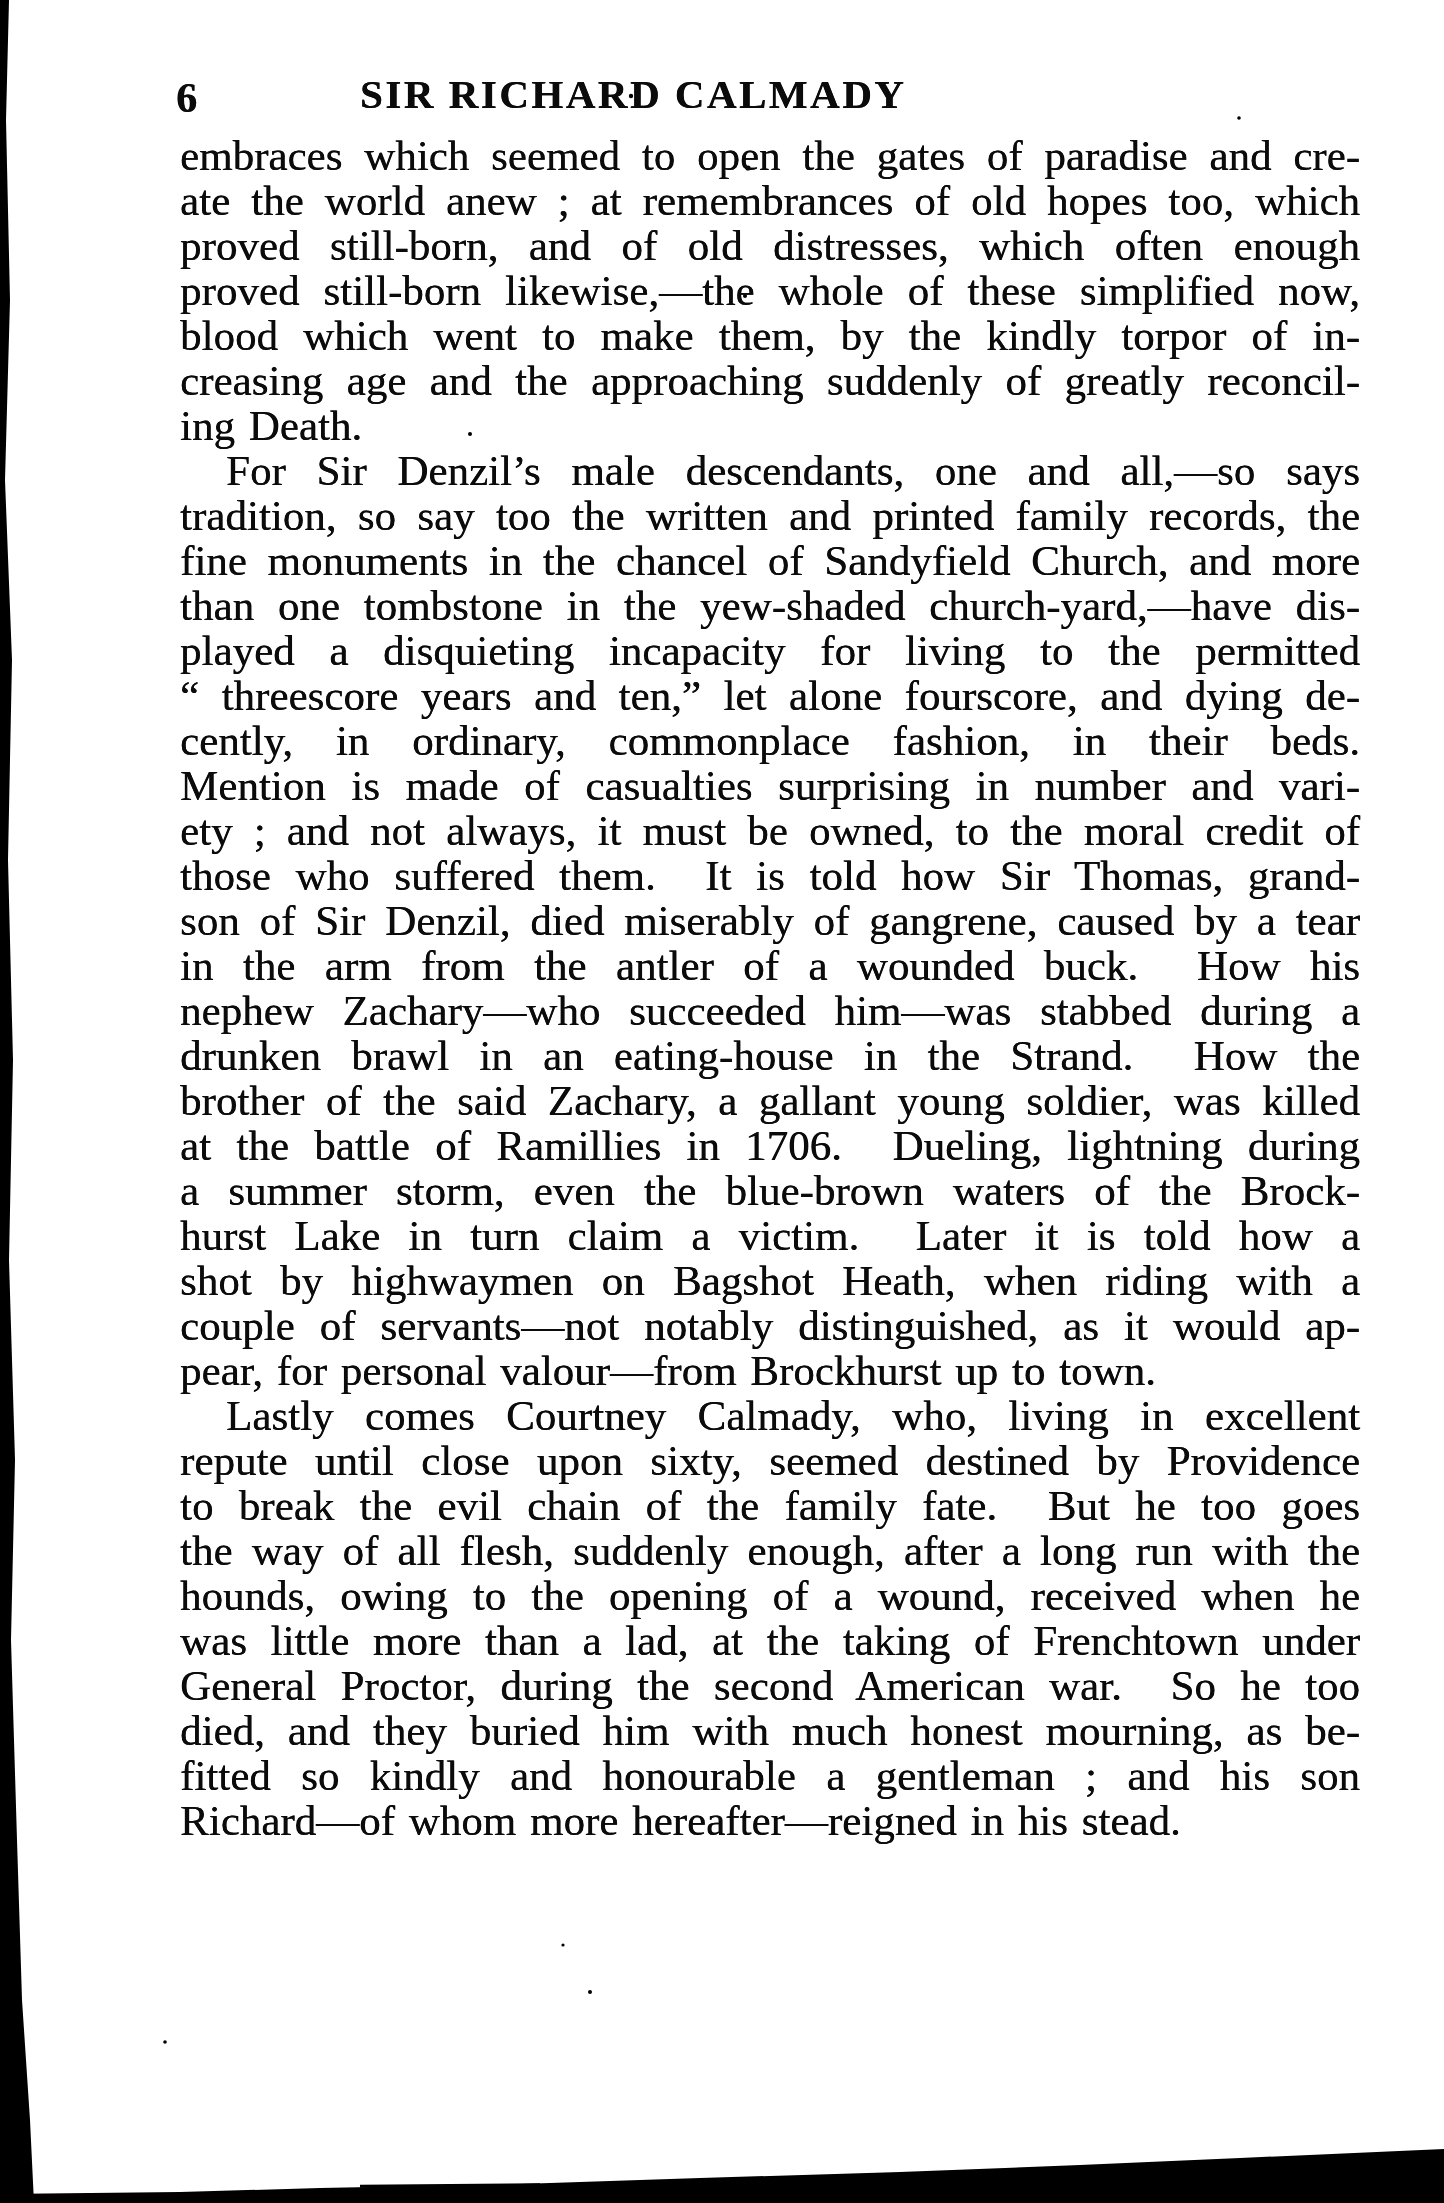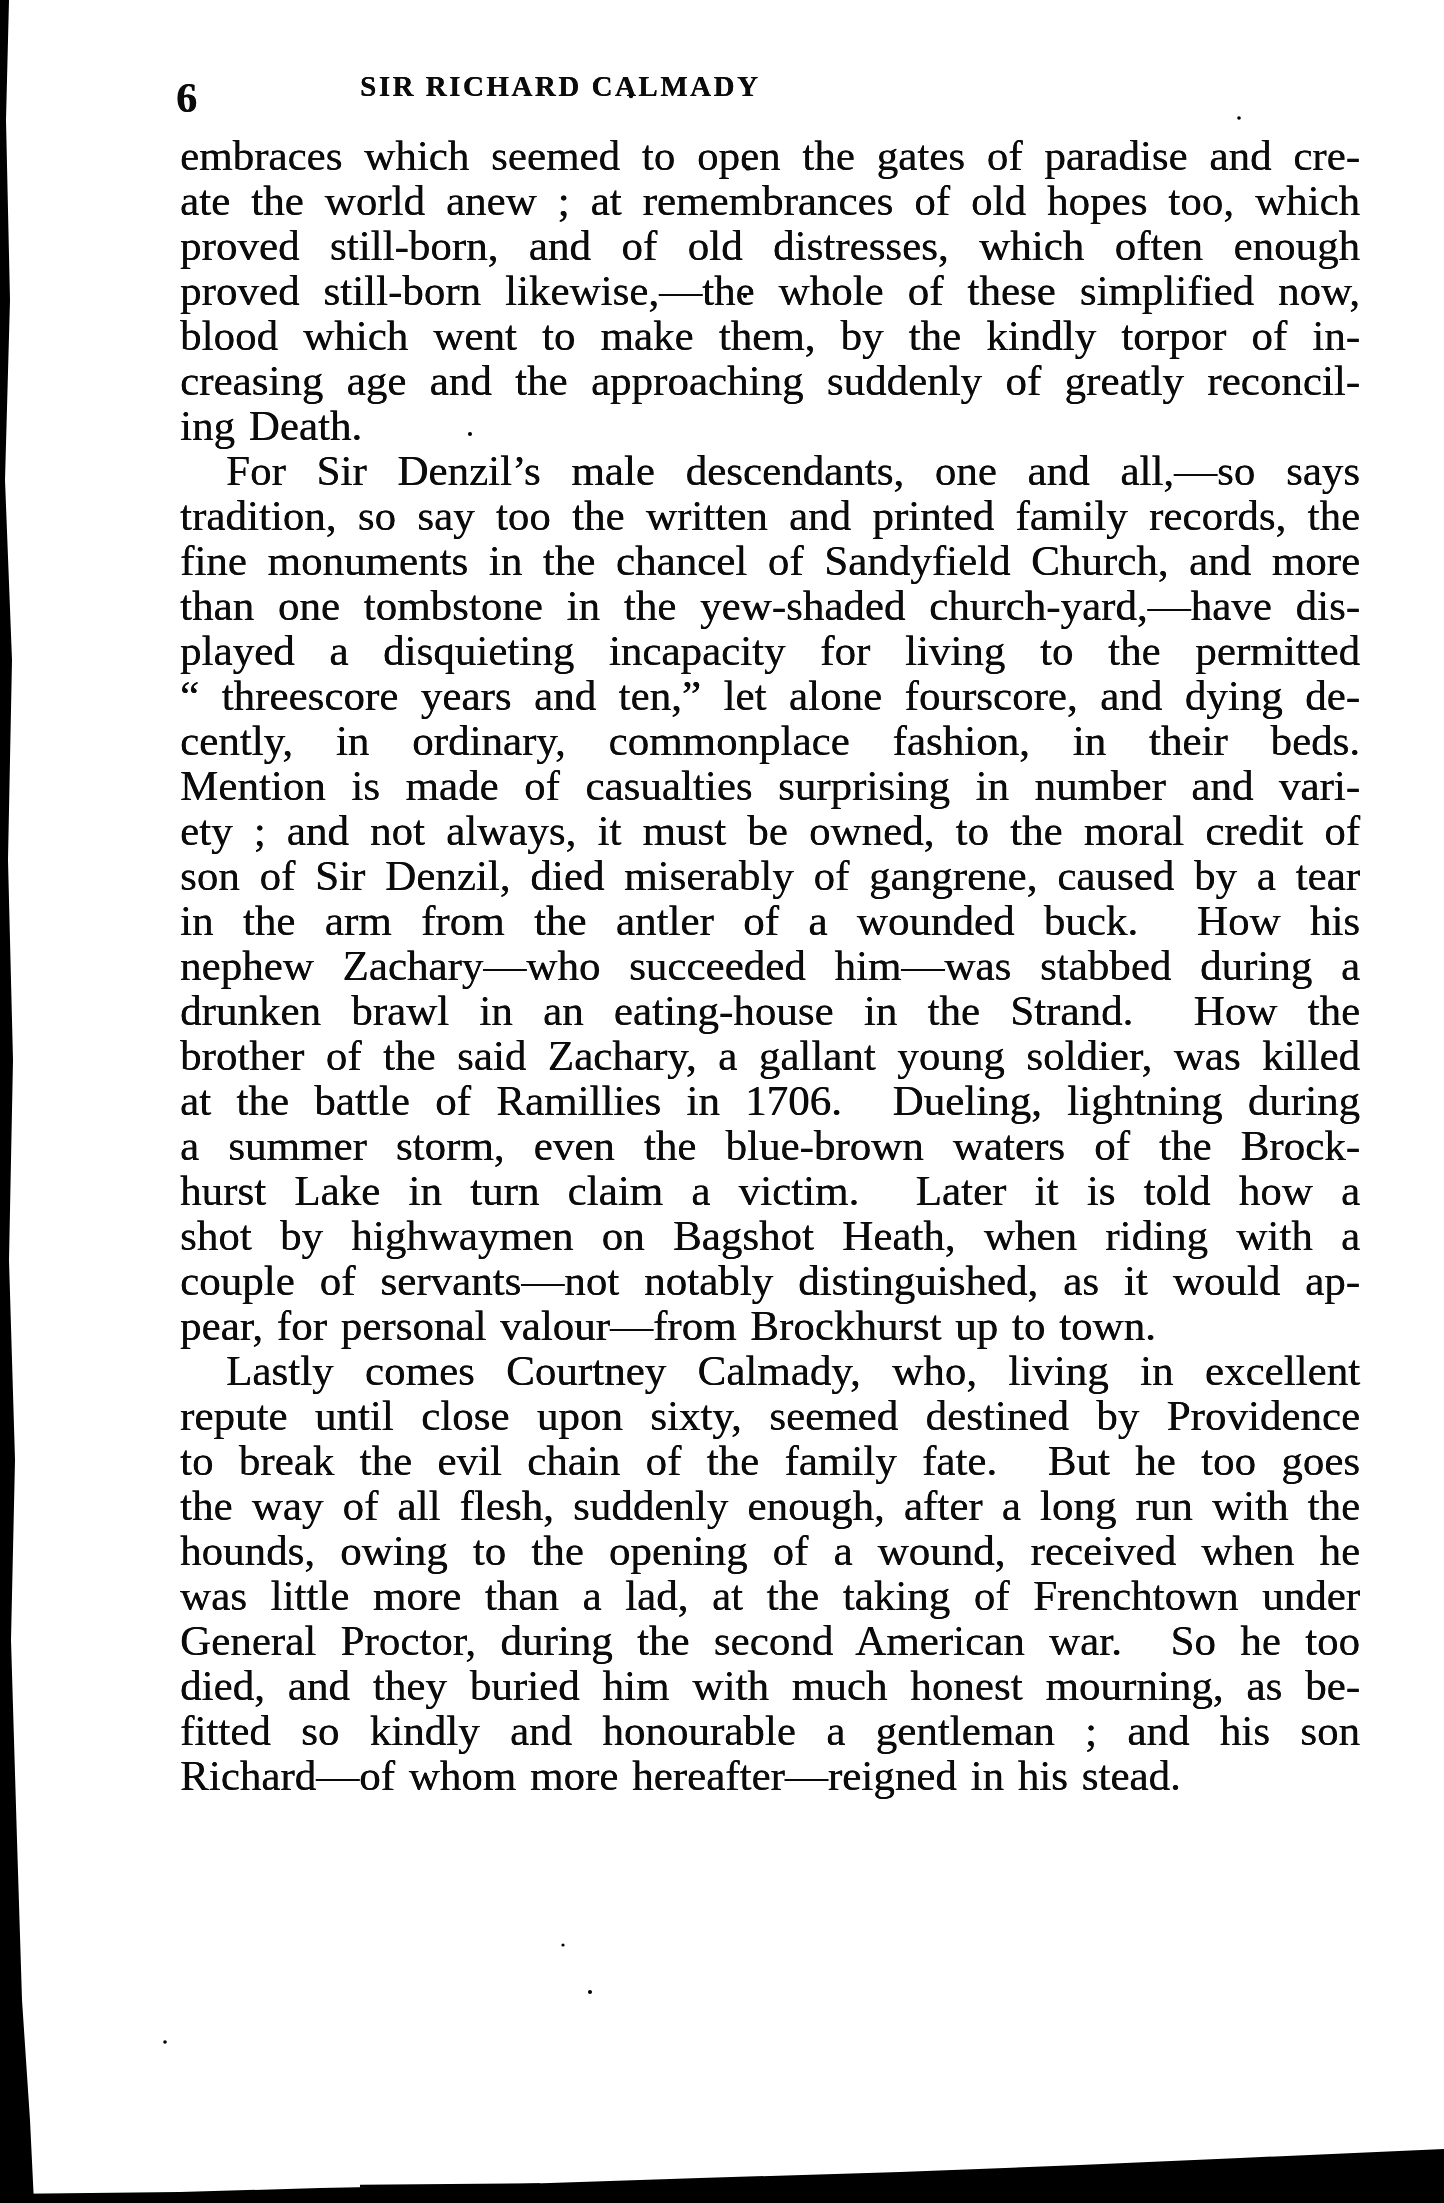--- a/index.html
+++ b/index.html
@@ -31,21 +31,21 @@
     top: 8px;
     font-size: 42px;
     font-weight: bold;
     letter-spacing: 1px;
     text-shadow: 0.4px 0 0 currentColor;
   }
   .running-title {
     position: absolute;
     left: 360px;
     top: 4px;
-    font-size: 29px;
+    font-size: 41px;
     font-weight: bold;
     letter-spacing: 2.5px;
     white-space: nowrap;
     text-shadow: 0.3px 0 0 currentColor;
   }
   .text-block {
     position: absolute;
     left: 180px;
     top: 133px;
     width: 1180px;
@@ -100,20 +100,21 @@
     <div class="paragraph indented">
         <div class="line">For Sir Denzil’s male descendants, one and all,—so says</div>
         <div class="line">tradition, so say too the written and printed family records, the</div>
         <div class="line">fine monuments in the chancel of Sandyfield Church, and more</div>
         <div class="line">than one tombstone in the yew-shaded church-yard,—have dis-</div>
         <div class="line">played a disquieting incapacity for living to the permitted</div>
         <div class="line">“ threescore years and ten,” let alone fourscore, and dying de-</div>
         <div class="line">cently, in ordinary, commonplace fashion, in their beds.</div>
         <div class="line">Mention is made of casualties surprising in number and vari-</div>
         <div class="line">ety ; and not always, it must be owned, to the moral credit of</div>
+        <div class="line">those who suffered them.&nbsp; It is told how Sir Thomas, grand-</div>
         <div class="line">son of Sir Denzil, died miserably of gangrene, caused by a tear</div>
         <div class="line">in the arm from the antler of a wounded buck.&nbsp; How his</div>
         <div class="line">nephew Zachary—who succeeded him—was stabbed during a</div>
         <div class="line">drunken brawl in an eating-house in the Strand.&nbsp; How the</div>
         <div class="line">brother of the said Zachary, a gallant young soldier, was killed</div>
         <div class="line">at the battle of Ramillies in 1706.&nbsp; Dueling, lightning during</div>
         <div class="line">a summer storm, even the blue-brown waters of the Brock-</div>
         <div class="line">hurst Lake in turn claim a victim.&nbsp; Later it is told how a</div>
         <div class="line">shot by highwaymen on Bagshot Heath, when riding with a</div>
         <div class="line">couple of servants—not notably distinguished, as it would ap-</div>

